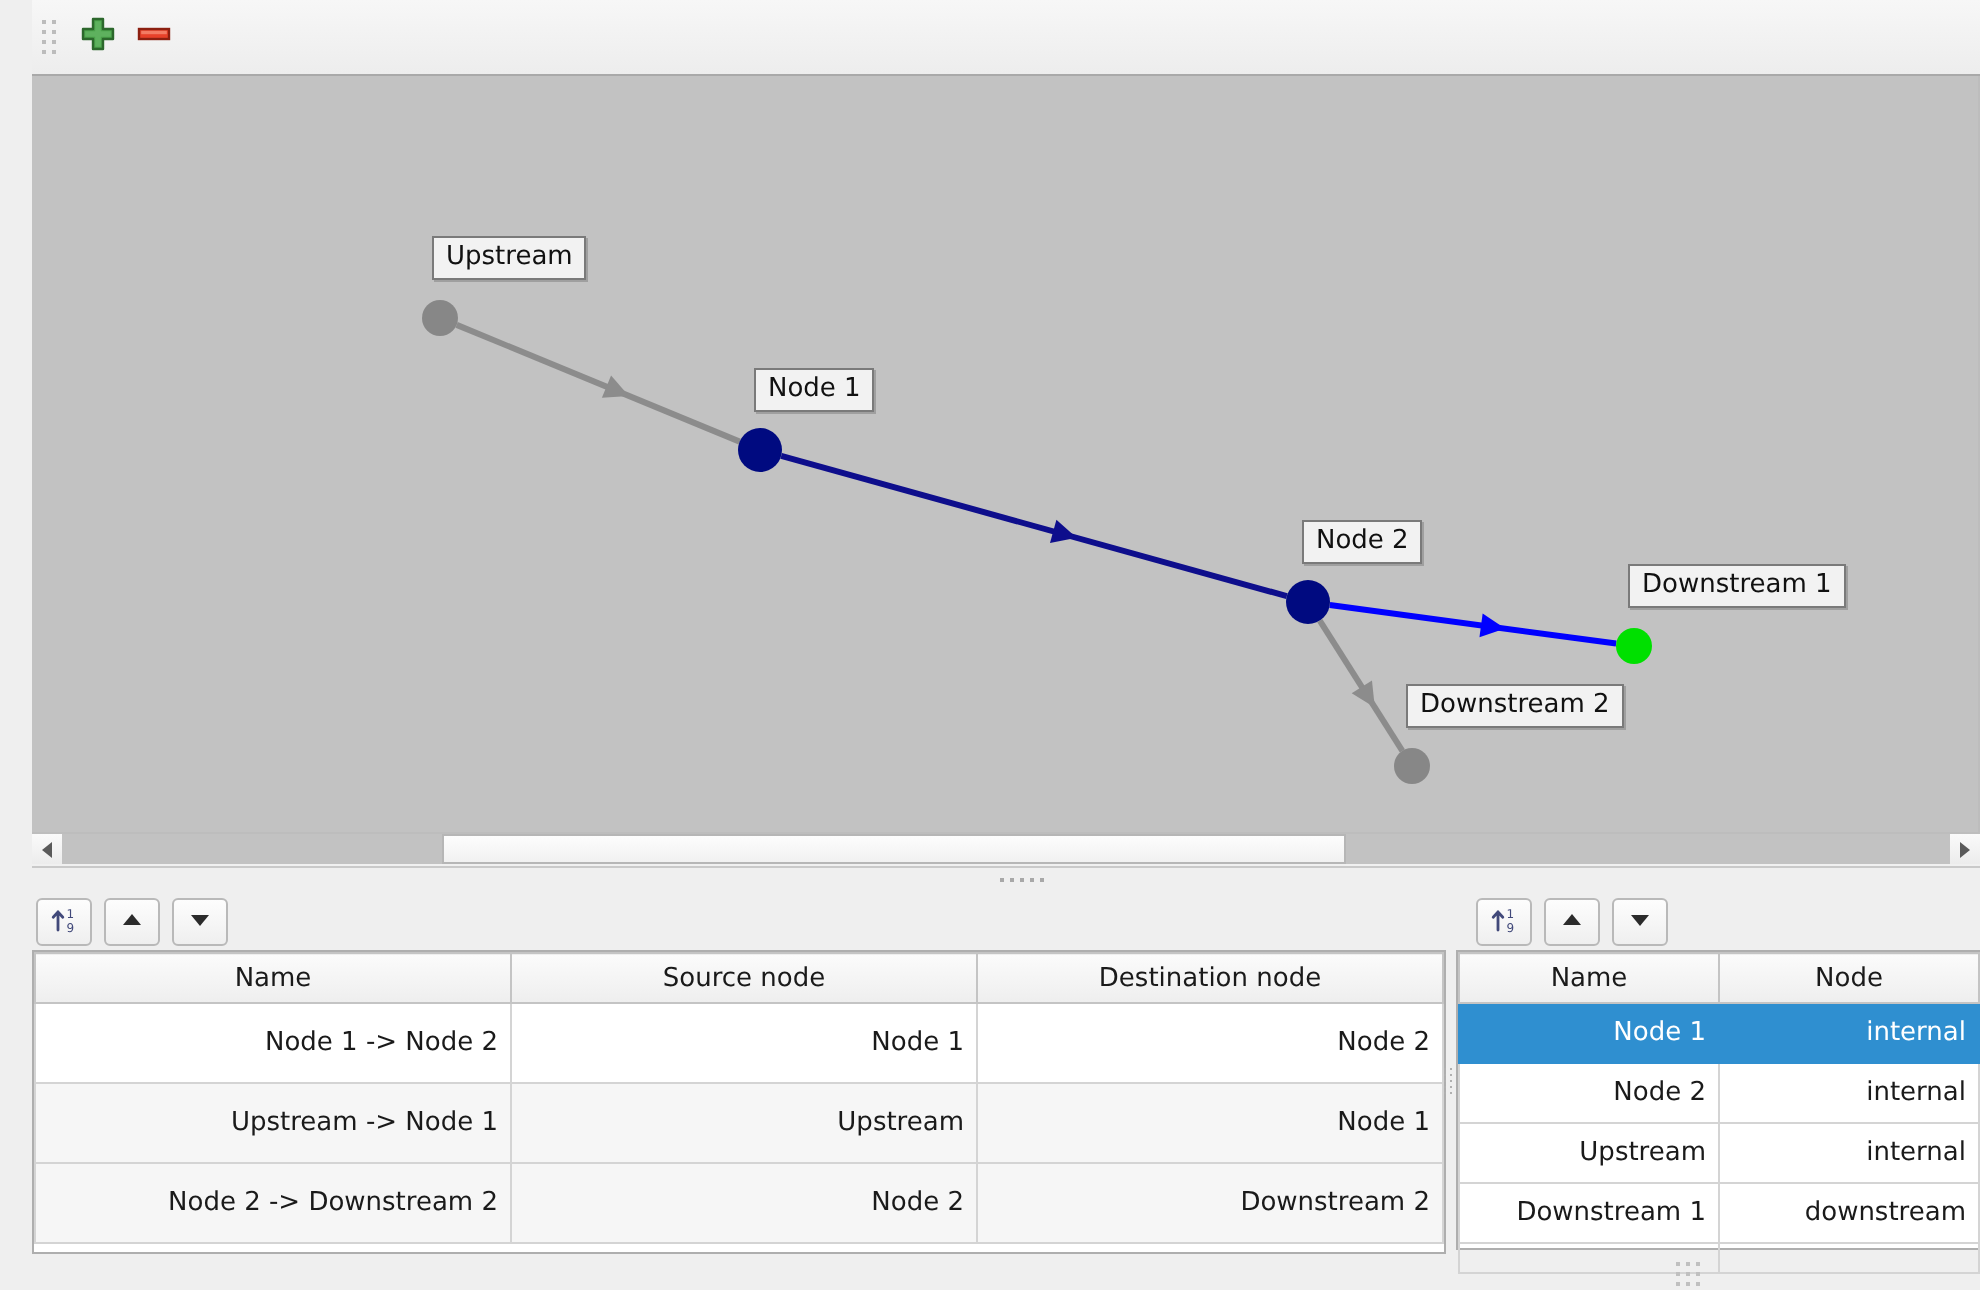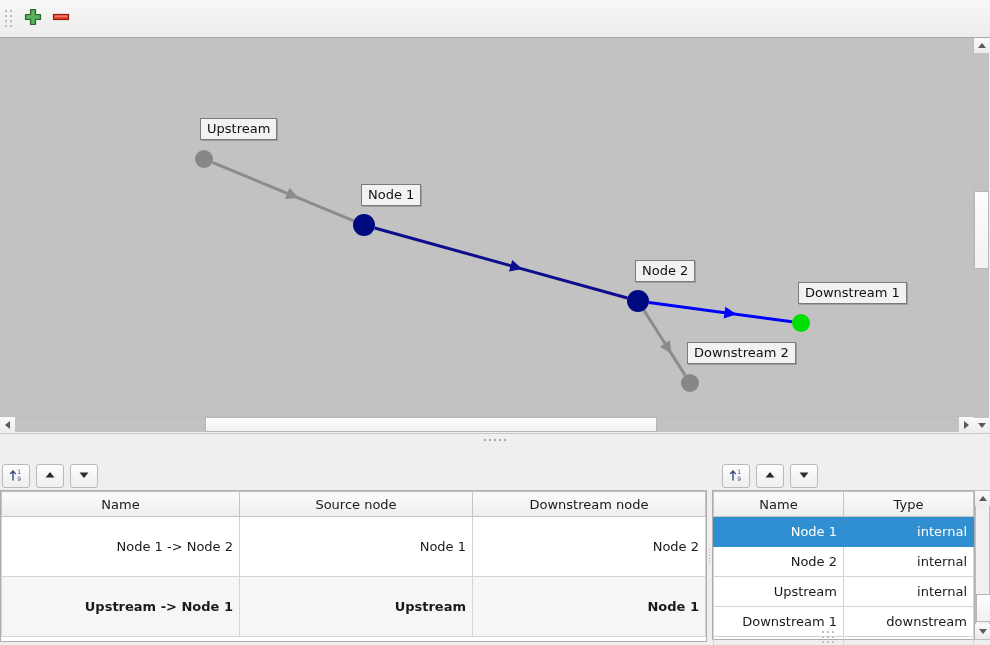--- a/index.html
+++ b/index.html
@@ -4,21 +4,21 @@
 <style>
   html, body {
     margin: 0; padding: 0;
     width: 990px; height: 645px;
     background: #efefef;
     font-family: "DejaVu Sans", "Liberation Sans", sans-serif;
     font-size: 13px;
     color: #1a1a1a;
     overflow: hidden;
   }
-  #app { position: relative; width: 836px; height: 645px; }
+  #app { position: relative; width: 836px; height: 645px; margin-left: 16px; }
 
   
   .toolbar {
     position: absolute; left: 0; top: 0; width: 990px; height: 37px;
     background: linear-gradient(#f7f7f7, #ededed);
     border-bottom: 1px solid #c6c6c6;
     display: flex; align-items: center;
   }
   .tb-grip {
     width: 10px; height: 24px; margin-left: 3px; margin-right: 6px;
@@ -86,21 +86,21 @@
   .splitter {
     position: absolute; left: 0; top: 433px; width: 990px; height: 12px;
     background: #efefef;
     border-top: 1px solid #c9c9c9;
     display: flex; align-items: center; justify-content: center;
   }
   .split-grip { display: flex; gap: 3px; }
   .split-grip i { width: 2px; height: 2px; background: #a8a8a8; display: block; }
 
   
-  .pane { position: absolute; top: 460px; }
+  .pane { position: absolute; top: 445px; }
   .pane-left  { left: 0;   width: 707px; }
   .pane-right { left: 710px; width: 280px; }
 
   .pane-toolbar { height: 28px; display: flex; align-items: center; gap: 6px; padding: 2px 0 0 2px; }
   .pbtn {
     width: 28px; height: 24px;
     background: linear-gradient(#fdfdfd,#efefef);
     border: 1px solid #b9b9b9; border-radius: 3px;
     display: flex; align-items: center; justify-content: center;
     cursor: pointer; padding: 0;
@@ -114,21 +114,21 @@
     text-align: center;
   }
   table.grid td {
     border: 1px solid #d4d4d4;
     height: 29px; padding: 0 6px; font-size: 13px; color: #1a1a1a;
     overflow: hidden; white-space: nowrap; text-overflow: ellipsis; text-align: right;
   }
   .grid-box { border: 1px solid #aeaeae; background: #fff; box-sizing: border-box; }
 
   .edges-grid { width: 707px; height: 146px; }
-  .edges-grid tr.alt td { background: #f6f6f6; font-weight: bold; }
+  .edges-grid tr.alt td { background: #f6f6f6; }
   .edges-grid tr.odd td { background: #ffffff; }
 
   .nodes-wrap { position: relative; width: 280px; height: 150px; }
   .nodes-grid { width: 263px; }
   .nodes-grid th { font-weight: bold; }
   .nodes-grid tr.sel td { background: #2f8fd0; color: #ffffff; border-color: #2f8fd0; }
   .nodes-grid tr.blank td { height: 14px; }
 
   .row-grip {
     position: absolute; left: -4px; top: 52px; width: 4px; height: 26px;
@@ -268,34 +268,39 @@
       <table class="grid edges-grid">
         <colgroup>
             <col style="width:238px">
             <col style="width:233px">
             <col>
           </colgroup>
         <thead>
           <tr>
             <th>Name</th>
             <th>Source node</th>
-            <th>Downstream node</th>
+            <th>Destination node</th>
           </tr>
         </thead>
         <tbody id="edges-body">
             <tr class="odd">
               <td>Node 1 -&gt; Node 2</td>
               <td>Node 1</td>
               <td>Node 2</td>
             </tr>
             <tr class="alt">
               <td>Upstream -&gt; Node 1</td>
               <td>Upstream</td>
               <td>Node 1</td>
             </tr>
+            <tr class="alt">
+              <td>Node 2 -&gt; Downstream 2</td>
+              <td>Node 2</td>
+              <td>Downstream 2</td>
+            </tr>
           </tbody>
       </table>
     </div>
   </div>
 
   <div class="pane pane-right">
     <div class="pane-toolbar" style="padding-left:12px;">
       <button class="pbtn">
         <span>
           <svg width="16" height="16" viewBox="0 0 16 16">
@@ -337,21 +342,21 @@
 
       <div class="grid-box" style="position:absolute; left:2px; top:0; width:263px; height:150px;">
         <table class="grid nodes-grid">
           <colgroup>
               <col style="width:130px">
               <col>
             </colgroup>
           <thead>
             <tr>
               <th>Name</th>
-              <th>Type</th>
+              <th>Node</th>
             </tr>
           </thead>
           <tbody id="nodes-body">
               <tr class="sel">
                 <td>Node 1</td>
                 <td>internal</td>
               </tr>
               <tr>
                 <td>Node 2</td>
                 <td>internal</td>

